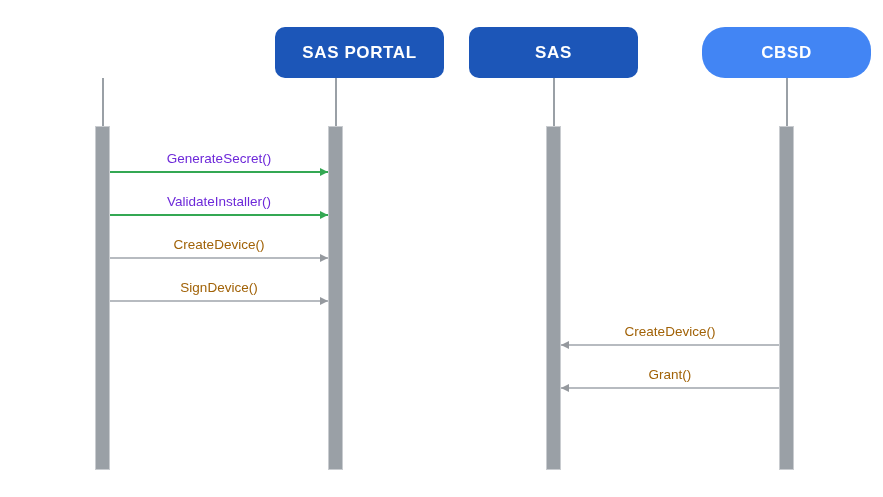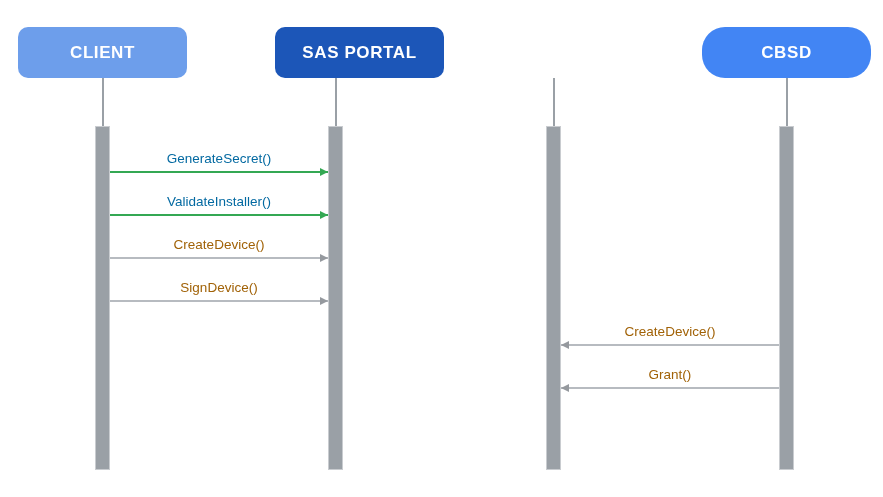--- a/index.html
+++ b/index.html
@@ -26,38 +26,38 @@
     position:absolute; bottom:6px; left:0; right:0;
     text-align:center; font-size:13.5px; white-space:nowrap;
   }
   .msg-line { position:absolute; top:-1px; left:0; right:0; height:2px; }
   .arrowhead {
     position:absolute; width:0; height:0; top:-4.5px;
     border-top:4.5px solid transparent; border-bottom:4.5px solid transparent;
   }
   .arrowhead.right { right:0; border-left:8px solid; }
   .arrowhead.left  { left:0;  border-right:8px solid; }
-  .green .msg-label { color:#0369a1; }
+  .green .msg-label { color:#6d28d9; }
   .green .msg-line  { background:#34A853; }
   .green .arrowhead.right { border-left-color:#34A853; }
   .gray .msg-label { color:#a16207; }
   .gray .msg-line  { background:#B7BBC0; }
   .gray .arrowhead.right { border-left-color:#95999E; }
   .gray .arrowhead.left  { border-right-color:#95999E; }
 </style>
 </head>
 <body>
 
 <div class="canvas">
 
-  <div class="participant" style="left: 18px; background: rgb(109, 158, 235);">
-    <span class="participant-label">CLIENT</span>
-  </div>
   <div class="participant" style="left: 251px; background: rgb(28, 86, 184); margin-left: 24px;">
     <span class="participant-label">SAS PORTAL</span>
+  </div>
+  <div class="participant" style="left: 469px; background: rgb(28, 86, 184);">
+    <span class="participant-label">SAS</span>
   </div>
   <div class="participant" style="left: 702px; background: rgb(66, 133, 244); border-radius: 23px;">
     <span class="participant-label">CBSD</span>
   </div>
 
   <div class="stub" style="left:102px"></div>
   <div class="stub" style="left:335px"></div>
   <div class="stub" style="left:553px"></div>
   <div class="stub" style="left:786px"></div>
 

